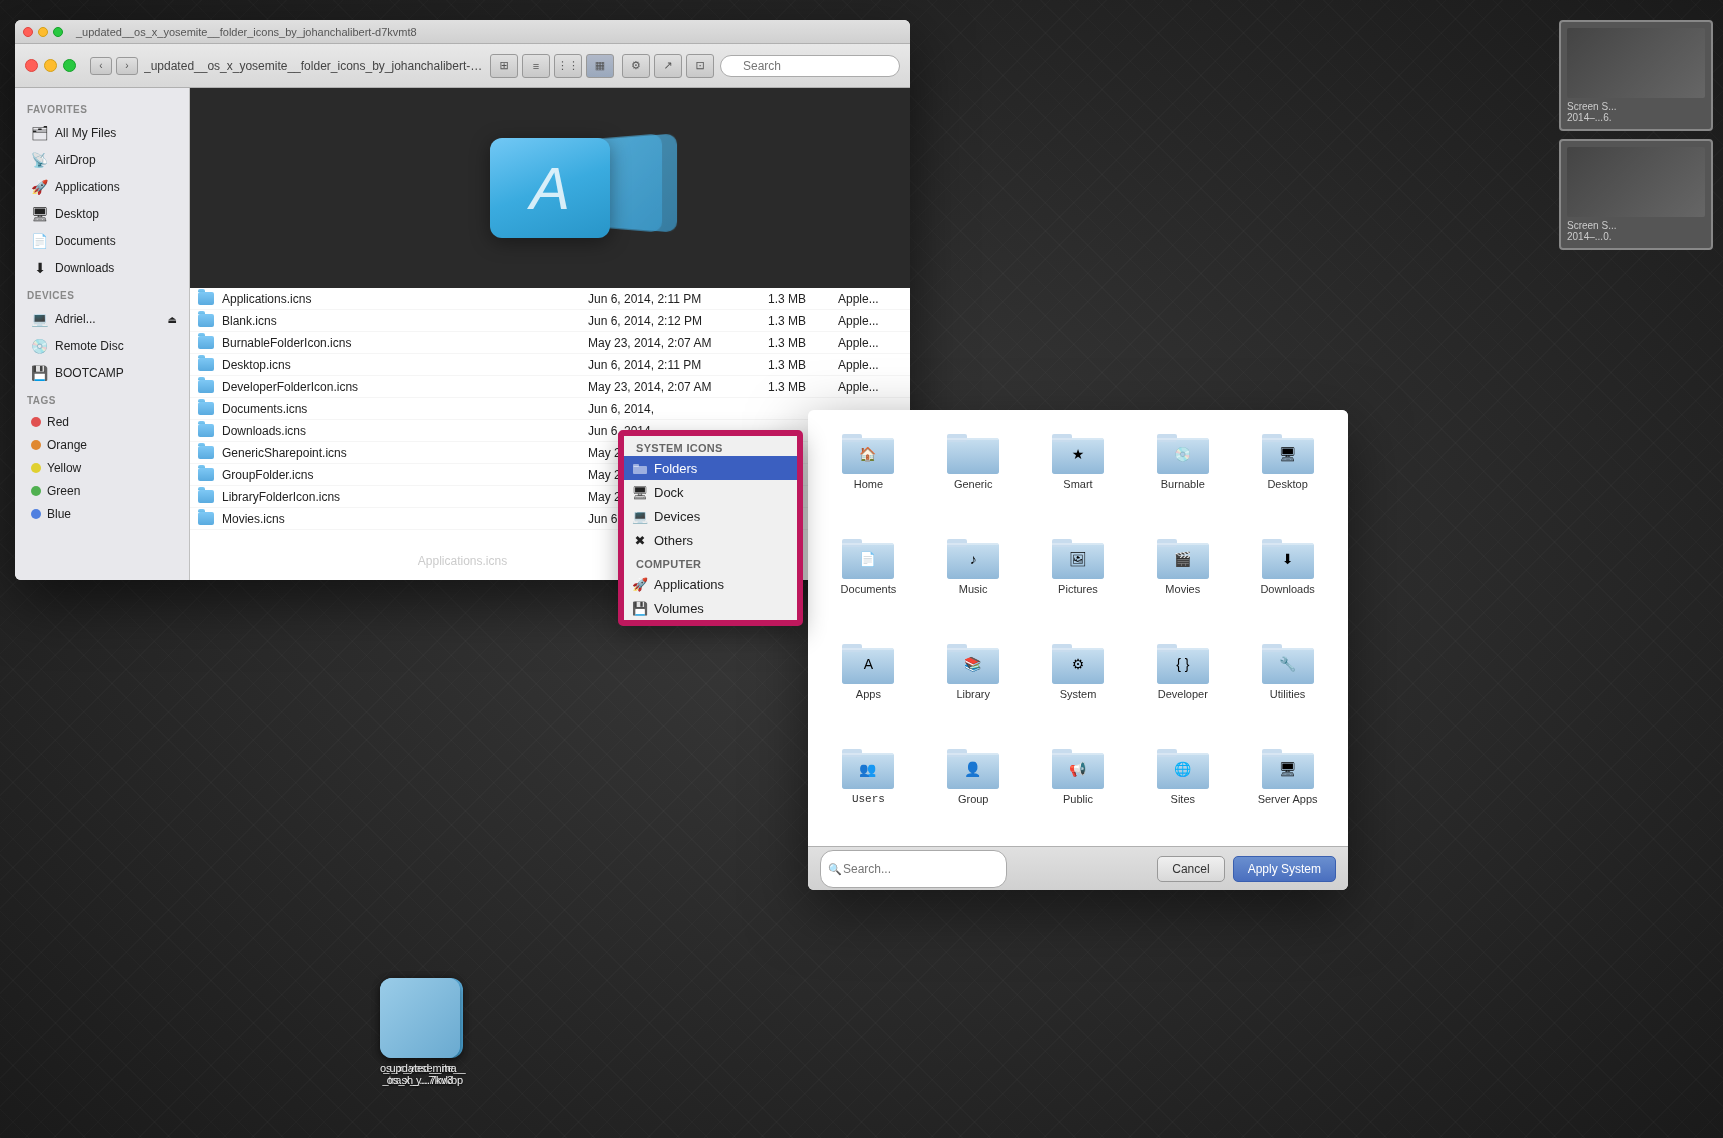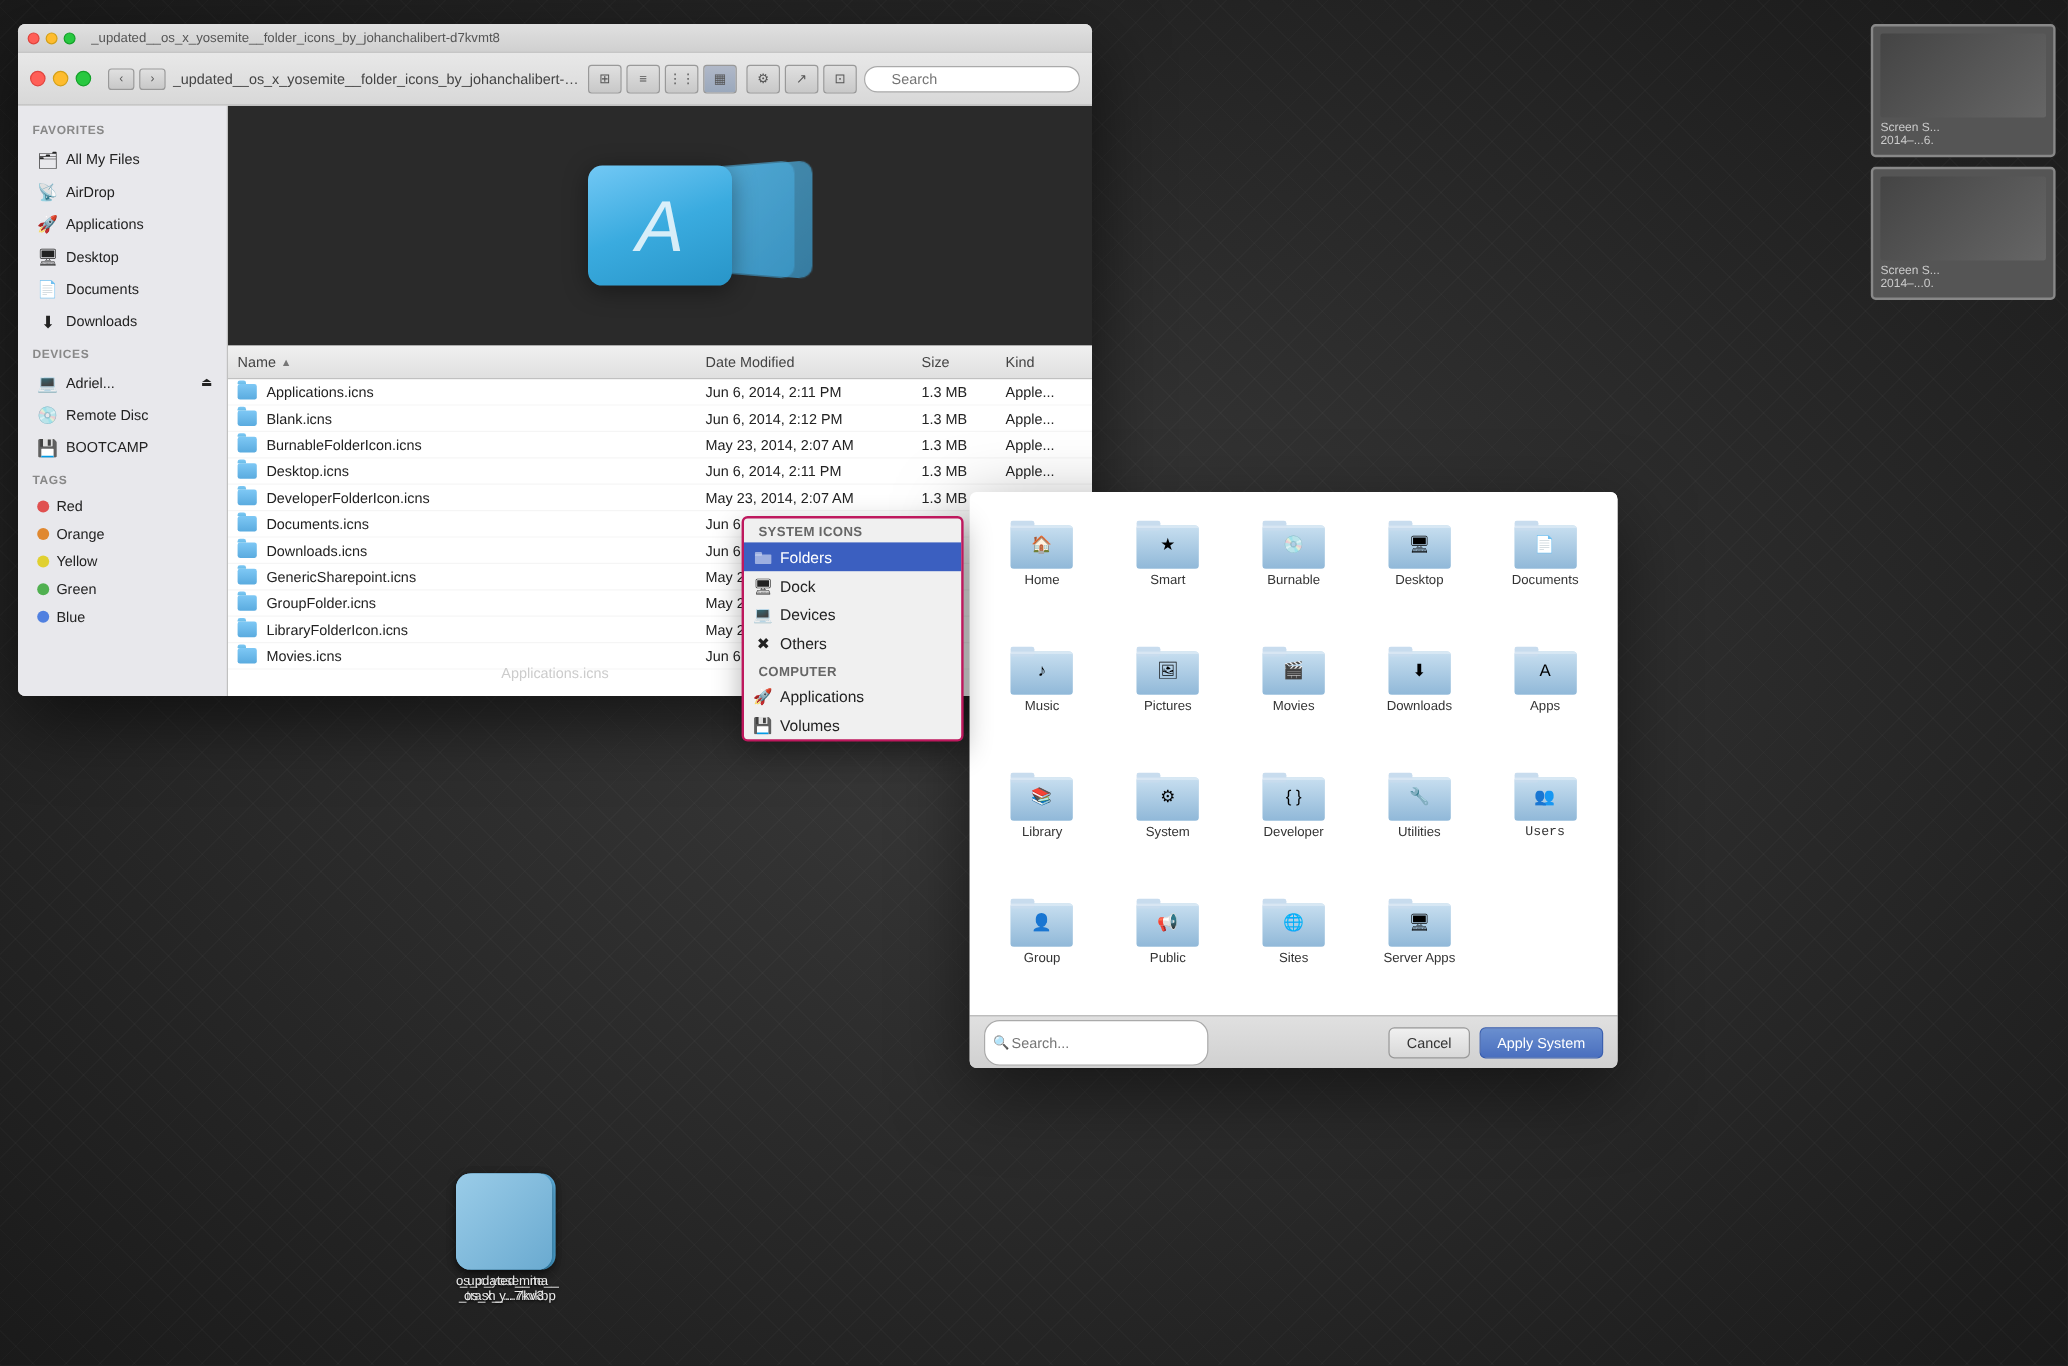--- a/index.html
+++ b/index.html
@@ -246,21 +246,21 @@
       border-radius: 2px 2px 0 0;
     }
 
     
     .dropdown-menu {
       position: absolute;
       top: 430px;
       left: 618px;
       width: 185px;
       background: #f0f0f0;
-      border: 2px solid #be185d;
+      border: 6px solid #be185d;
       border-radius: 5px;
       box-shadow: 0 8px 24px rgba(0,0,0,0.3);
       z-index: 200;
       overflow: hidden;
     }
 
     .dropdown-section-header {
       font-size: 11px;
       font-weight: 700;
       color: #666;
@@ -600,29 +600,20 @@
             <div style="width:120px; height:100px; background:linear-gradient(160deg,#72c8f5 0%,#3aabdf 50%,#2895c8 100%); border-radius:12px; position:relative; box-shadow:0 4px 20px rgba(0,0,0,0.4); display:flex; align-items:center; justify-content:center;">
               <span style="font-size:60px; color:rgba(255,255,255,0.8); font-style:italic; font-weight:200;">A</span>
             </div>
           </div>
         </div>
         <div style="position:absolute; bottom:12px; left:50%; transform:translateX(-50%);">
           <div class="preview-label">Applications.icns</div>
         </div>
       </div>
 
-      <div class="column-headers">
-        <div class="col-name">
-          <span>Name</span>
-          <span class="col-sort-arrow">▲</span>
-        </div>
-        <div class="col-date">Date Modified</div>
-        <div class="col-size">Size</div>
-        <div class="col-kind">Kind</div>
-      </div>
 
       <div class="file-list" id="file-list-container">
           <div class="file-row">
     <div class="col-name">
       <div class="file-folder-icon"></div>
       <span>Applications.icns</span>
     </div>
     <div class="col-date">Jun 6, 2014, 2:11 PM</div>
     <div class="col-size">1.3 MB</div>
     <div class="col-kind">Apple...</div>
@@ -778,20 +769,38 @@
         </defs>
       </svg>
       <span style="position:absolute;top:50%;left:50%;transform:translate(-50%,-40%);font-size:14px;">🏠</span>
     </div>
     <span style="font-size:11px;color:#333;">Home</span>
   </div>
       <div class="icon-cell">
     <div style="position:relative; width:52px; height:44px;">
       <svg width="52" height="44" viewBox="0 0 52 44">
         <rect x="0" y="8" width="52" height="36" rx="3" fill="#b8d4e8"></rect>
+        <rect x="0" y="8" width="52" height="36" rx="3" fill="url(#fggeneric)"></rect>
+        <rect x="0" y="4" width="20" height="8" rx="2" fill="#c8dcee"></rect>
+        <rect x="0" y="8" width="52" height="2" fill="rgba(255,255,255,0.3)"></rect>
+        <defs>
+          <linearGradient id="fggeneric" x1="0" y1="0" x2="0" y2="1">
+            <stop offset="0%" stop-color="#c8dff0"></stop>
+            <stop offset="100%" stop-color="#90b8d8"></stop>
+          </linearGradient>
+        </defs>
+      </svg>
+      
+    </div>
+    <span style="font-size:11px;color:#333;">Generic</span>
+  </div>
+      <div class="icon-cell">
+    <div style="position:relative; width:52px; height:44px;">
+      <svg width="52" height="44" viewBox="0 0 52 44">
+        <rect x="0" y="8" width="52" height="36" rx="3" fill="#b8d4e8"></rect>
         <rect x="0" y="8" width="52" height="36" rx="3" fill="url(#fgsmart)"></rect>
         <rect x="0" y="4" width="20" height="8" rx="2" fill="#c8dcee"></rect>
         <rect x="0" y="8" width="52" height="2" fill="rgba(255,255,255,0.3)"></rect>
         <defs>
           <linearGradient id="fgsmart" x1="0" y1="0" x2="0" y2="1">
             <stop offset="0%" stop-color="#c8dff0"></stop>
             <stop offset="100%" stop-color="#90b8d8"></stop>
           </linearGradient>
         </defs>
       </svg>

